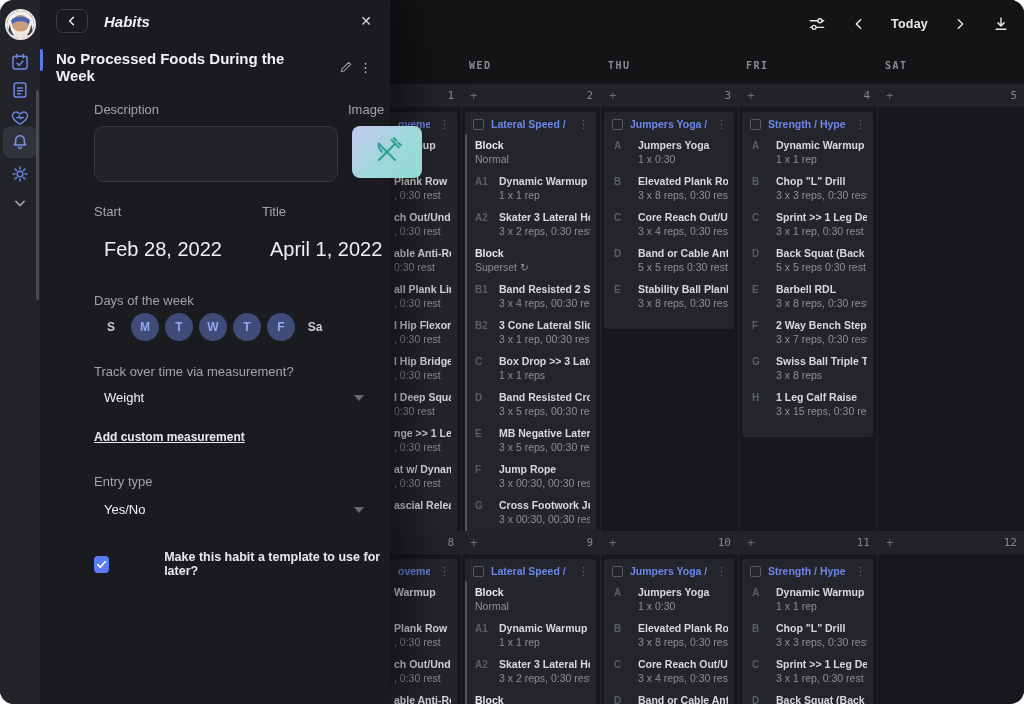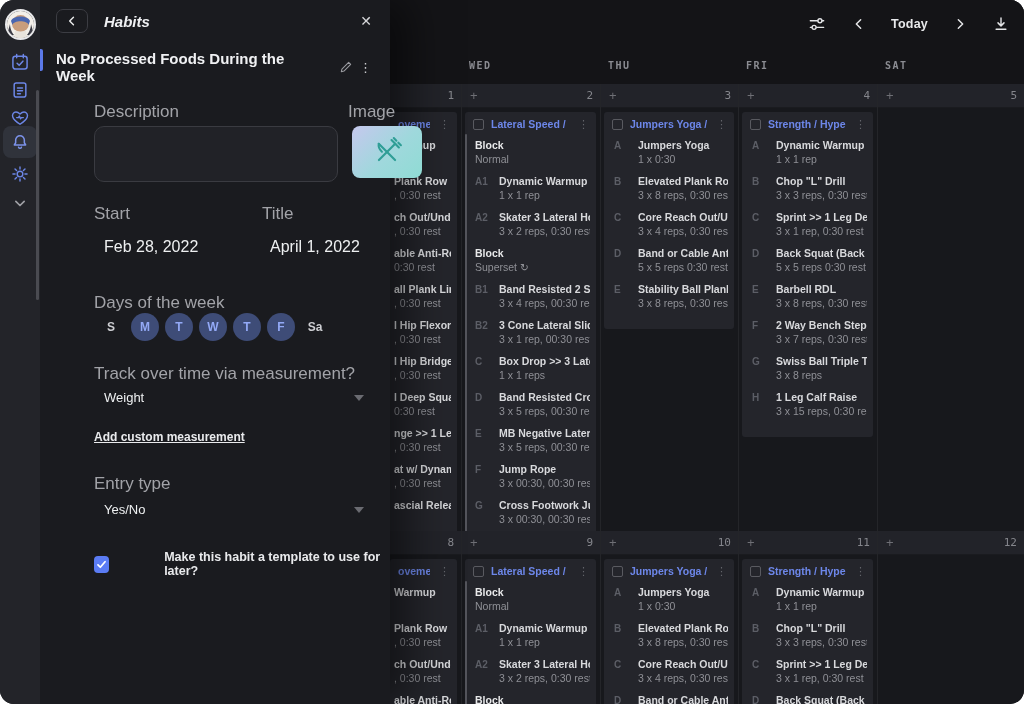--- a/index.html
+++ b/index.html
@@ -41,24 +41,24 @@
   
   #panel{position:absolute;left:40px;top:0;width:350px;bottom:0;background:#1a1b1f;z-index:5;box-shadow:18px 0 40px rgba(0,0,0,.5);}
   #panel-head{position:absolute;left:16px;right:12px;top:8px;height:26px;display:flex;align-items:center;}
   #back-btn{width:32px;height:24px;border:1px solid #3c3d43;border-radius:7px;display:flex;align-items:center;justify-content:center;cursor:pointer;}
   #panel-title{margin-left:16px;color:#f0f1f3;font-size:15px;font-weight:700;flex:1;font-style:italic;}
   #close-btn{color:#d6d7da;font-size:14px;cursor:pointer;padding:2px 6px;}
   #habit-row{position:absolute;left:16px;right:12px;top:56px;height:22px;display:flex;align-items:center;}
   #habit-title{color:#f0f1f3;font-size:15px;font-weight:700;}
   #edit-icon{margin-left:14px;cursor:pointer;display:flex;}
   #habit-kebab{margin-left:auto;color:#c9cacd;font-size:13px;cursor:pointer;padding:0 6px;}
-  .flabel{position:absolute;color:#a2a3a8;font-size:17px;}
+  .flabel{position:absolute;color:#a2a3a8;font-size:13px;}
   #desc-box{position:absolute;left:54px;top:126px;width:244px;height:56px;background:#212227;border:1px solid #3a3b41;border-radius:10px;resize:none;outline:none;color:#e9eaec;font-family:inherit;}
   #img-tile{position:absolute;left:312px;top:126px;width:70px;height:52px;border-radius:8px;background:linear-gradient(135deg,#c6c8ee 0%,#9fd8dc 55%,#8fdcd4 100%);display:flex;align-items:center;justify-content:center;cursor:pointer;}
-  .fvalue{position:absolute;color:#eef0f1;font-size:16px;}
+  .fvalue{position:absolute;color:#eef0f1;font-size:20px;}
   #days-row{position:absolute;left:54px;top:312px;height:30px;display:flex;align-items:center;}
   .day-plain{color:#cdced2;font-size:12px;font-weight:700;width:28px;text-align:center;margin:0 3px;}
   .day-circle{width:28px;height:28px;border-radius:50%;background:#3e4c77;color:#93a9f6;font-size:12px;font-weight:700;display:flex;align-items:center;justify-content:center;margin:0 3px;cursor:pointer;}
   .select-row{position:absolute;left:64px;right:26px;height:20px;cursor:pointer;}
   .select-row .val{color:#eef0f1;font-size:13px;}
   .select-row .caret{position:absolute;right:0;top:7px;width:0;height:0;border-left:5px solid transparent;border-right:5px solid transparent;border-top:6px solid #6a6b71;}
   #add-link{position:absolute;left:54px;top:430px;color:#e9eaec;font-size:12px;font-weight:700;text-decoration:underline;cursor:pointer;}
   #tmpl-row{position:absolute;left:54px;top:550px;display:flex;align-items:center;gap:14px;}
   #tmpl-check{width:17px;height:17px;border-radius:4px;background:#5b7cf4;display:flex;align-items:center;justify-content:center;cursor:pointer;}
   #tmpl-label{color:#e9eaec;font-size:12.5px;font-weight:600;padding-left:41px;}

